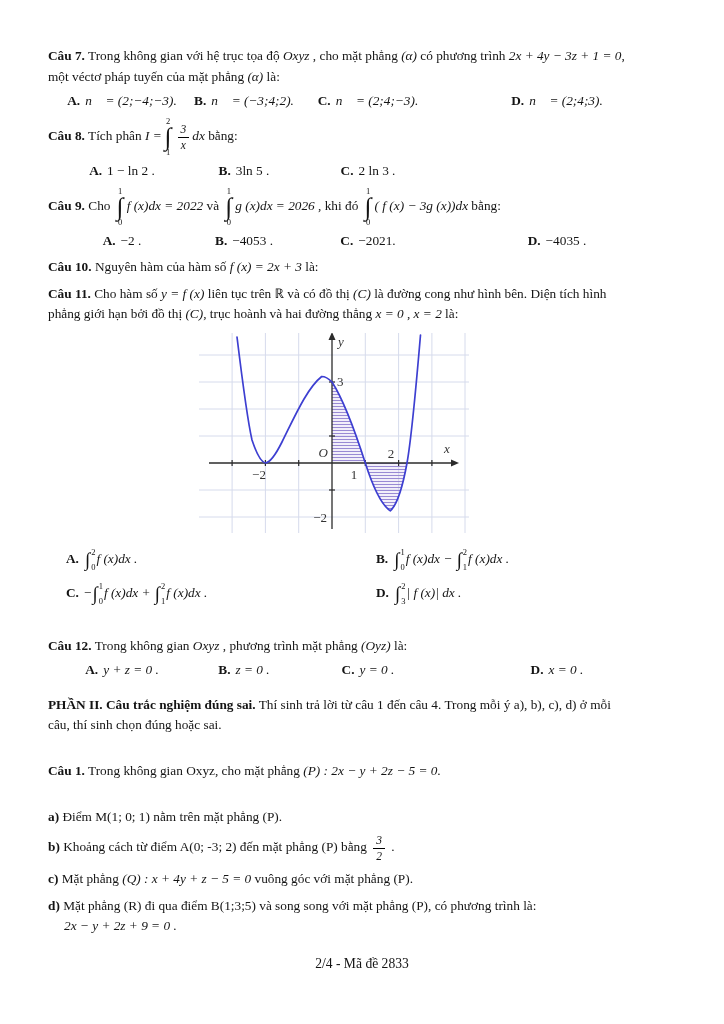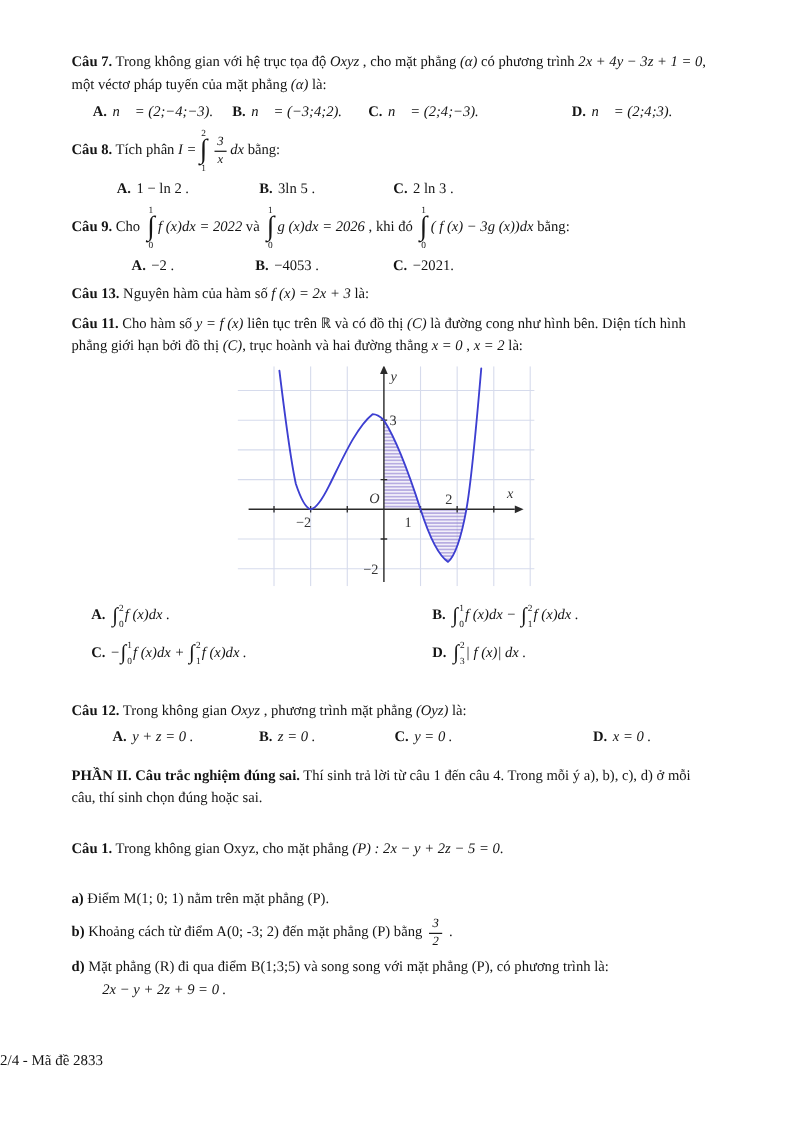--- a/index.html
+++ b/index.html
@@ -1,20 +1,20 @@
 <!DOCTYPE html>
 <html><head>
 <meta charset="utf-8">
 <style>
   html,body { margin:0; padding:0; background:#ffffff; }
   body {
     position:relative; width:724px; height:1024px; overflow:hidden;
     font-family:"Liberation Serif", serif; font-size:13.3px; color:#141414;
   }
-  .content { padding:46px 36px 0 65px; }
+  .content { padding:46px 36px 0 48px; }
   p { margin:0; }
   .stem { line-height:1.55; }
   b { font-weight:bold; }
   .m { font-style:italic; }
   .t { font-style:normal; }
   
   .opts4 { display:grid; grid-template-columns:112px 132px 116px auto; margin:3px 0 5px 18px; line-height:1.6; align-items:center;text-align:center; }
   .opt b { margin-right:5px; }
   
   .opts2 { display:grid; grid-template-columns:310px auto; margin:0 0 0 18px; align-items:center; min-height:34px; }
@@ -24,22 +24,22 @@
   
   .ismall { display:inline-flex; align-items:center; vertical-align:middle; margin:0 1px; font-style:normal; }
   .ismall .s { font-size:19px; line-height:1; }
   .ismall .sp { display:inline-flex; flex-direction:column; justify-content:space-between; height:24px; font-size:8.5px; line-height:1; margin-left:1px; padding:1px 0; }
   
   .fr { display:inline-flex; flex-direction:column; vertical-align:middle; text-align:center; font-size:11.5px; line-height:1.25; margin:0 3px; font-style:italic; }
   .fr .n { border-bottom:1px solid #000; padding:0 3px; }
   .fr .d { padding:0 3px; }
   .graph-wrap { margin:8px 0 6px 151px; width:270px; }
   .mt6 { margin-top:6px; } .mt8 { margin-top:25px; } .mt14 { margin-top:14px; }
-  .eqline { margin-left:28px; line-height:1.55; }
-  .footer { position:absolute; left:0; right:0; top:956px; text-align:left; font-size:13.6px; }
+  .eqline { margin-left:16px; line-height:1.55; }
+  .footer { position:absolute; left:0; right:0; top:956px; text-align:center; font-size:13.6px; }
 </style>
 </head>
 <body>
 
 <div class="content">
 
   <p class="stem"><b>Câu 7.</b><span> Trong không gian với hệ trục tọa độ </span><span class="m">Oxyz</span><span> , cho mặt phẳng </span><span class="m">(α)</span><span> có phương trình </span><span class="m">2x + 4y − 3z + 1 = 0</span><span>,</span><br><span>một véctơ pháp tuyến của mặt phẳng </span><span class="m">(α)</span><span> là:</span></p>
   <div class="opts4">
     <span class="opt"><b>A.</b><span class="m">n⃗ = (2;−4;−3).</span></span>
     <span class="opt"><b>B.</b><span class="m">n⃗ = (−3;4;2).</span></span>
@@ -71,23 +71,24 @@
         <span class="lo">0</span>
       </span><span class="m">g (x)dx = 2026</span><span> , khi đó </span><span class="ibig">
         <span class="hi">1</span>
         <span class="s">∫</span>
         <span class="lo">0</span>
       </span><span class="m">( f (x) − 3g (x))dx</span><span> bằng:</span></p>
   <div class="opts4">
     <span class="opt"><b>A.</b><span class="t">−2 .</span></span>
     <span class="opt"><b>B.</b><span class="t">−4053 .</span></span>
     <span class="opt"><b>C.</b><span class="t">−2021.</span></span>
-  </div>
-
-  <p class="stem mt6"><b>Câu 13.</b><span> Nguyên hàm của hàm số </span><span class="m">f (x) = 2x + 3</span><span> là:</span></p>
+    <span class="opt"><b>D.</b><span class="t">−4035 .</span></span>
+  </div>
+
+  <p class="stem mt6"><b>Câu 10.</b><span> Nguyên hàm của hàm số </span><span class="m">f (x) = 2x + 3</span><span> là:</span></p>
 
   <p class="stem mt6"><b>Câu 11.</b><span> Cho hàm số </span><span class="m">y = f (x)</span><span> liên tục trên </span><span>ℝ</span><span> và có đồ thị </span><span class="m">(C)</span><span> là đường cong như hình bên. Diện tích hình</span><br><span>phẳng giới hạn bởi đồ thị </span><span class="m">(C)</span><span>, trục hoành và hai đường thẳng </span><span class="m">x = 0</span><span> , </span><span class="m">x = 2</span><span> là:</span></p>
 
   <div class="graph-wrap">
     <svg width="270" height="200" viewBox="0 0 270 200" xmlns="http://www.w3.org/2000/svg">
       <defs>
         <pattern id="hatch" width="4" height="3" patternUnits="userSpaceOnUse">
           <line x1="0" y1="1.5" x2="4" y2="1.5" stroke="#8f7fd0" stroke-width="0.9"></line>
         </pattern>
       </defs>
@@ -207,19 +208,20 @@
 
   <p class="stem mt8"><b>Câu 1.</b><span> Trong không gian Oxyz, cho mặt phẳng </span><span class="m">(P) : 2x − y + 2z − 5 = 0</span><span>.</span></p>
 
   <p class="stem mt8"><b>a)</b><span> Điểm M(1; 0; 1) nằm trên mặt phẳng (P).</span></p>
 
   <p class="stem mt6"><b>b)</b><span> Khoảng cách từ điểm A(0; -3; 2) đến mặt phẳng (P) bằng </span><span class="fr">
         <span class="n">3</span>
         <span class="d">2</span>
       </span><span> .</span></p>
 
+  <p class="stem mt6"><b>c)</b><span> Mặt phẳng </span><span class="m">(Q) : x + 4y + z − 5 = 0</span><span> vuông góc với mặt phẳng (P).</span></p>
 
   <p class="stem mt6"><b>d)</b><span> Mặt phẳng (R) đi qua điểm B(1;3;5) và song song với mặt phẳng (P), có phương trình là:</span></p>
   <p class="eqline"><span class="m">2x − y + 2z + 9 = 0 .</span></p>
 
 </div>
 
 <div class="footer">2/4 - Mã đề 2833</div>
 
 </body></html>

